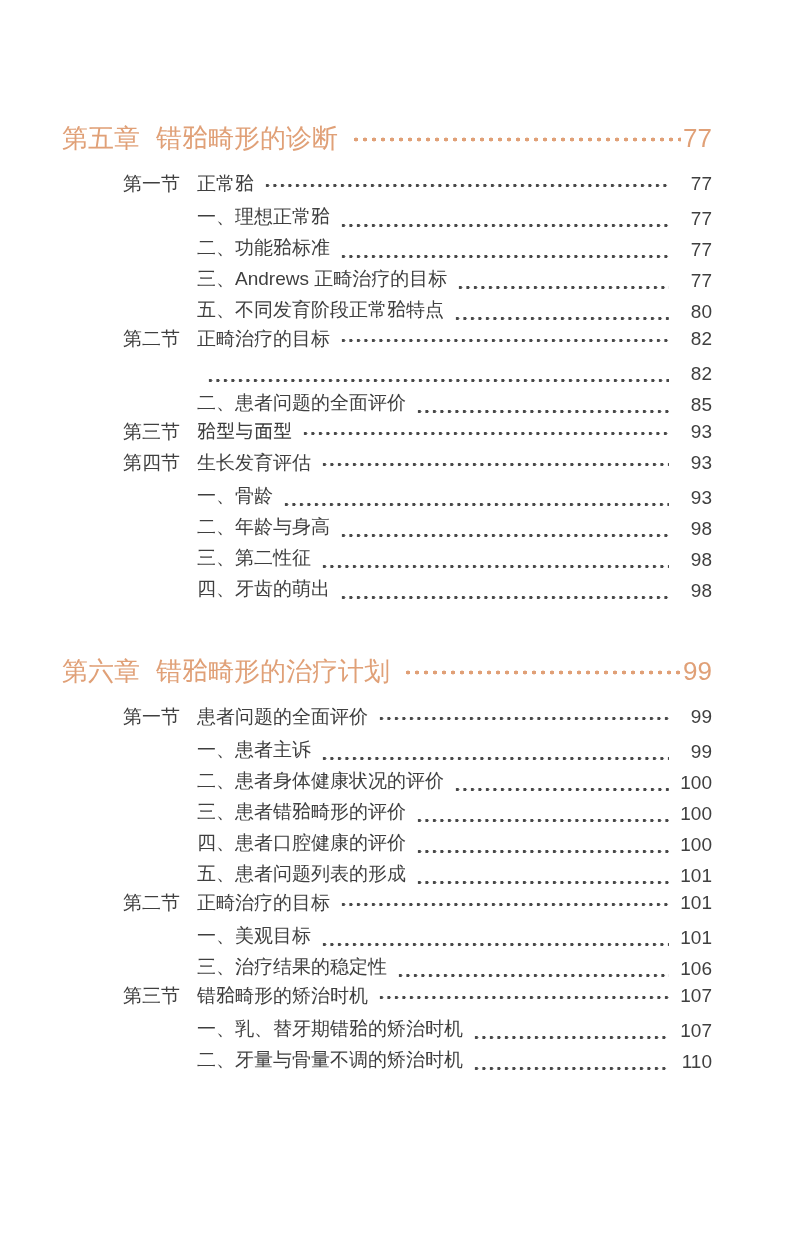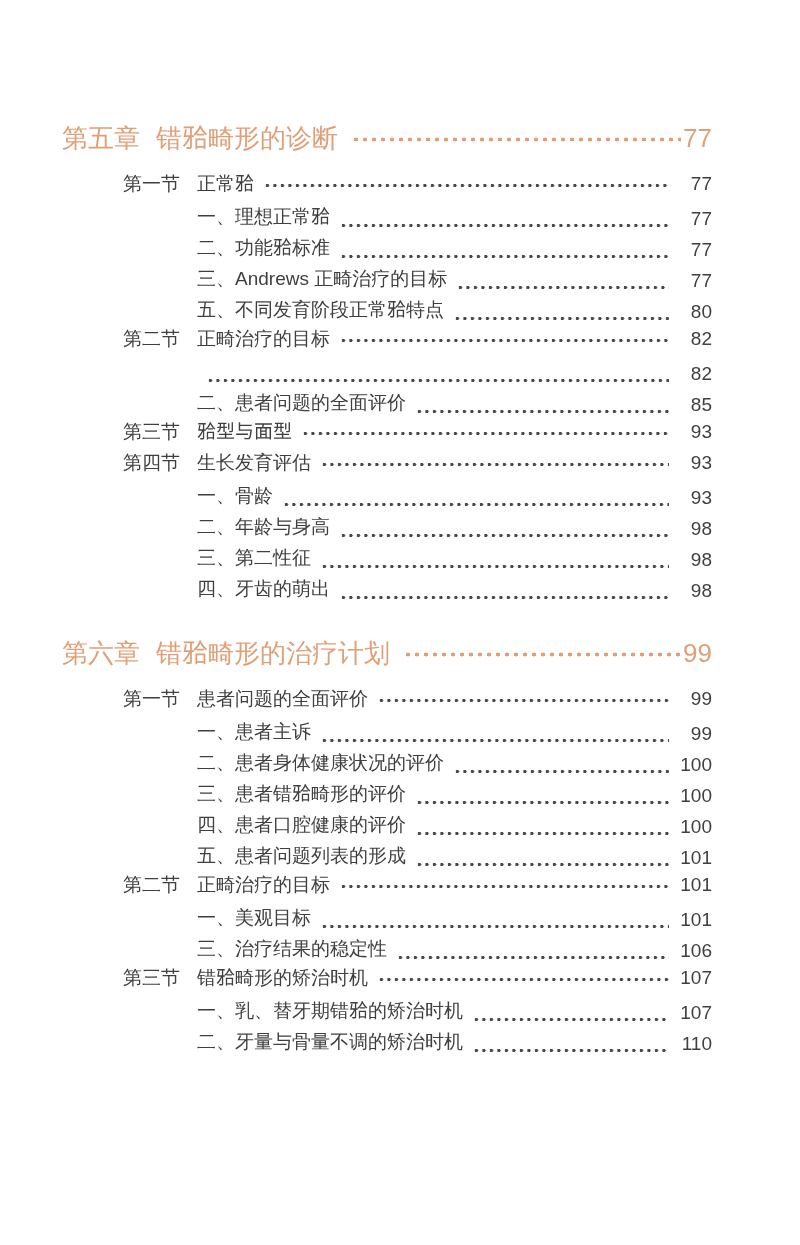--- a/index.html
+++ b/index.html
@@ -13,21 +13,21 @@
   .toc{padding:118px 88px 0 62px;}
   .row{display:flex;align-items:center;}
   
   .chapter{
     height:40px;
     font-size:26px;
     font-weight:500;
     color:#e0a077;
     margin-bottom:10px;
   }
-  .chapter.spaced{margin-top:31px;justify-content:flex-end;}
+  .chapter.spaced{margin-top:49px;justify-content:flex-end;}
   .chapter .ch-label{flex:none;margin-right:16px;white-space:nowrap;}
   .chapter .ch-title{flex:none;white-space:nowrap;}
   .chapter .leader{
     color:#e0a077;
     height:11px;
     margin:2px 2px 0 14px;
     background-image:radial-gradient(circle at 4px 5.5px, currentColor 1.8px, transparent 2.2px);
     background-size:9px 11px;
   }
   .chapter .ch-page{flex:none;text-align:right;}

